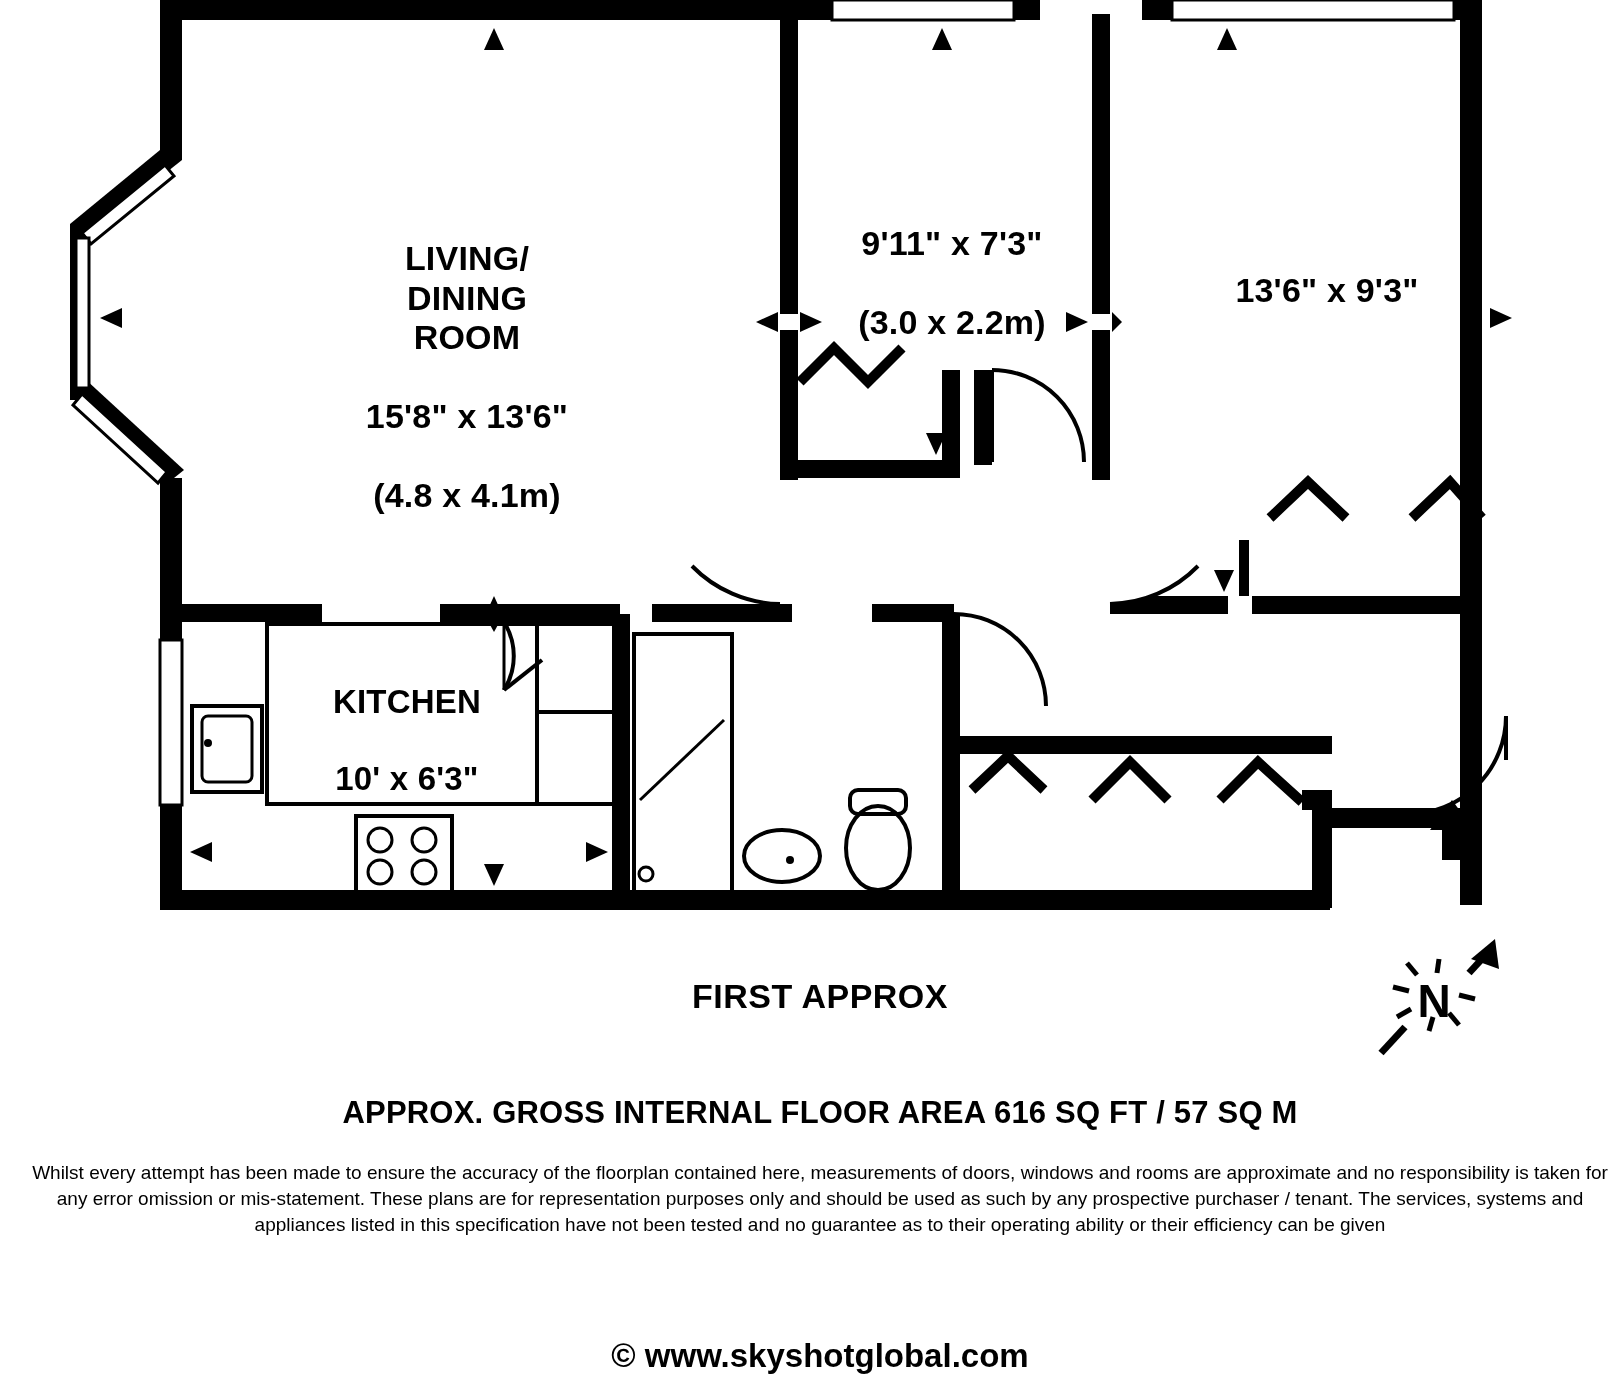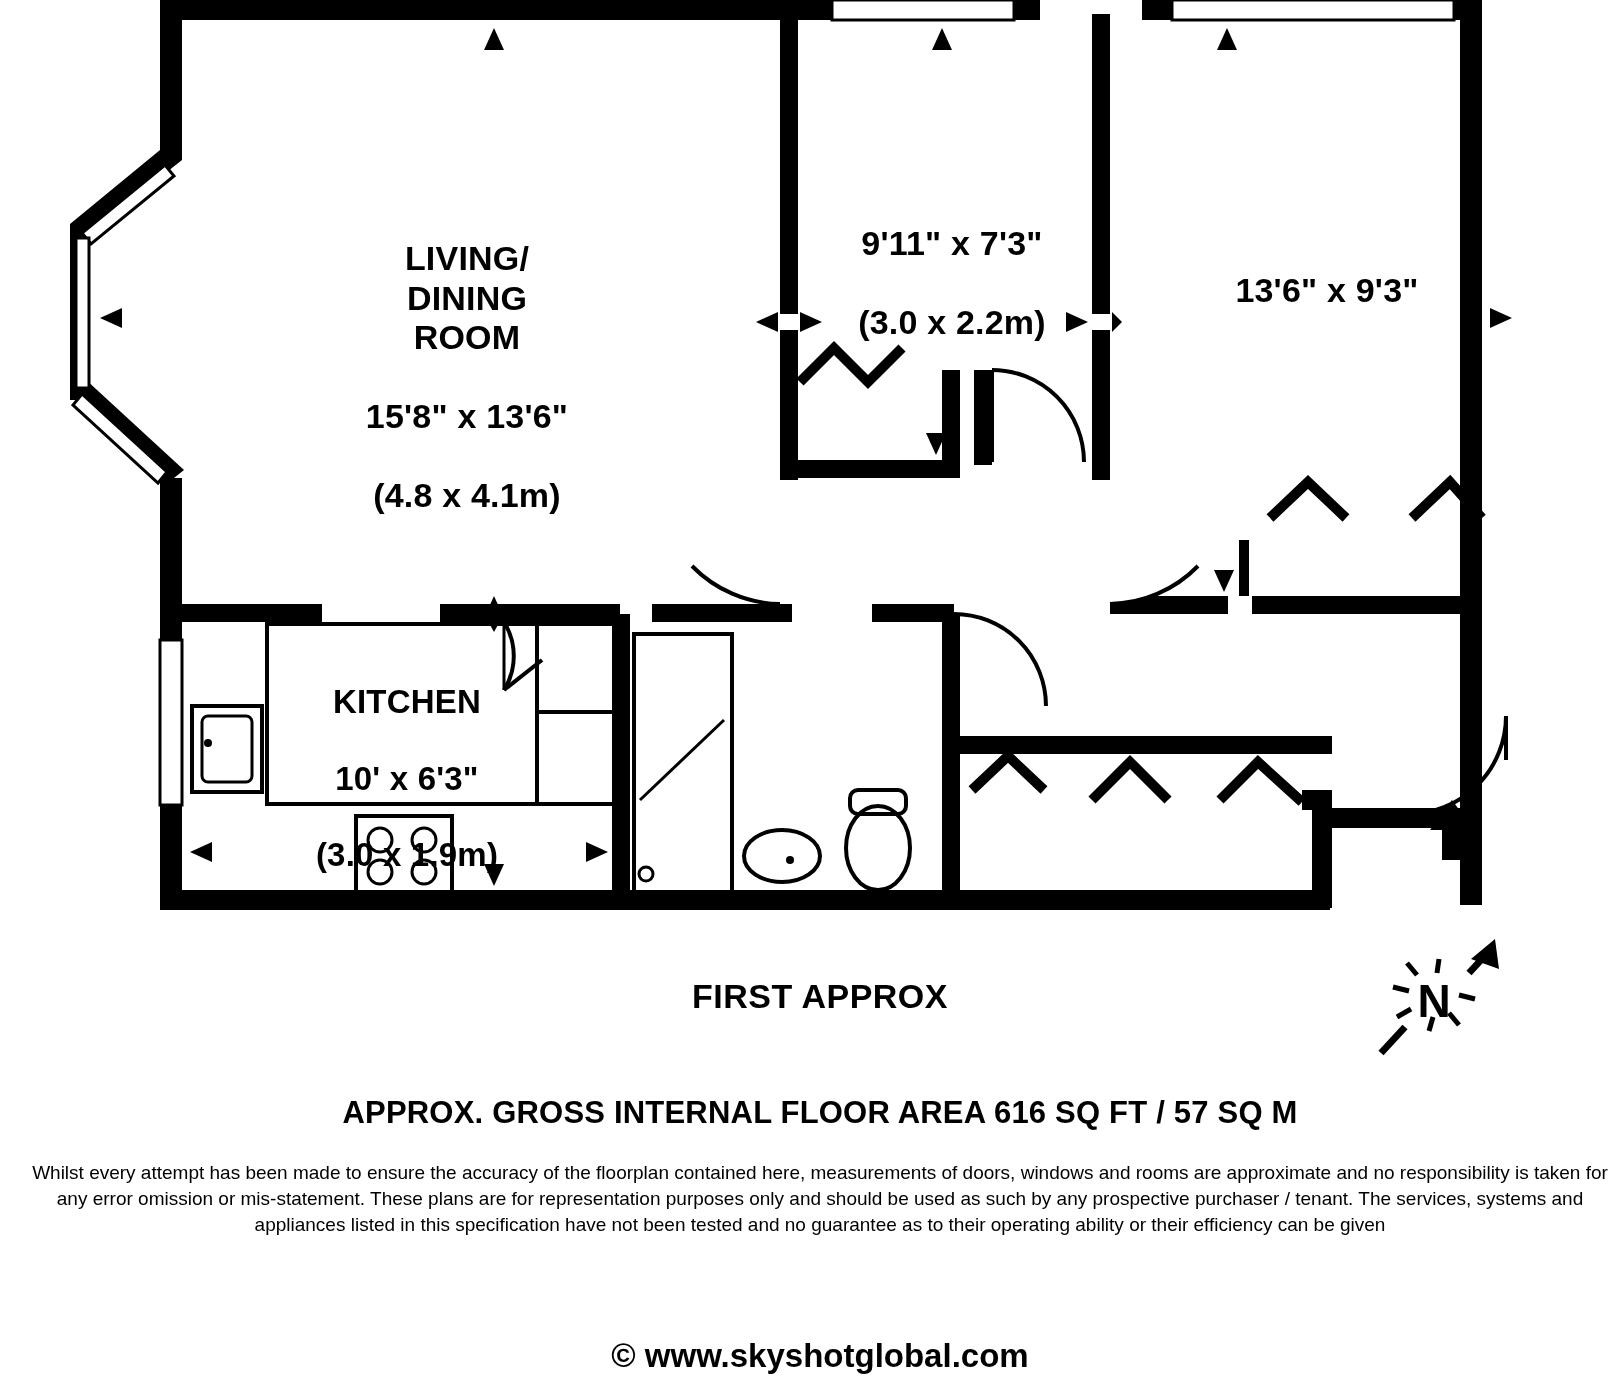--- a/index.html
+++ b/index.html
@@ -285,21 +285,20 @@
     <span class="d2">(3.0 x 2.2m)</span>
   </div>
 
   <div class="room-label" id="label-bedroom">
     <span class="d1">13'6" x 9'3"</span>
   </div>
 
   <div class="room-label" id="label-kitchen">
     <span class="nm">KITCHEN</span>
     <span class="d1">10' x 6'3"</span>
-    <span class="d2">(3.0 x 1.9m)</span>
   </div>
 
   <svg id="compass" viewBox="0 0 140 150">
     <g stroke="#000000" stroke-width="7" fill="none" stroke-linecap="butt">
       <line x1="102" y1="48" x2="126" y2="22"></line>
       <line x1="14" y1="128" x2="38" y2="102"></line>
     </g>
     <polygon points="128,14 132,44 104,34" fill="#000000"></polygon>
     <g stroke="#000000" stroke-width="5">
       <line x1="40" y1="38" x2="50" y2="50"></line>

